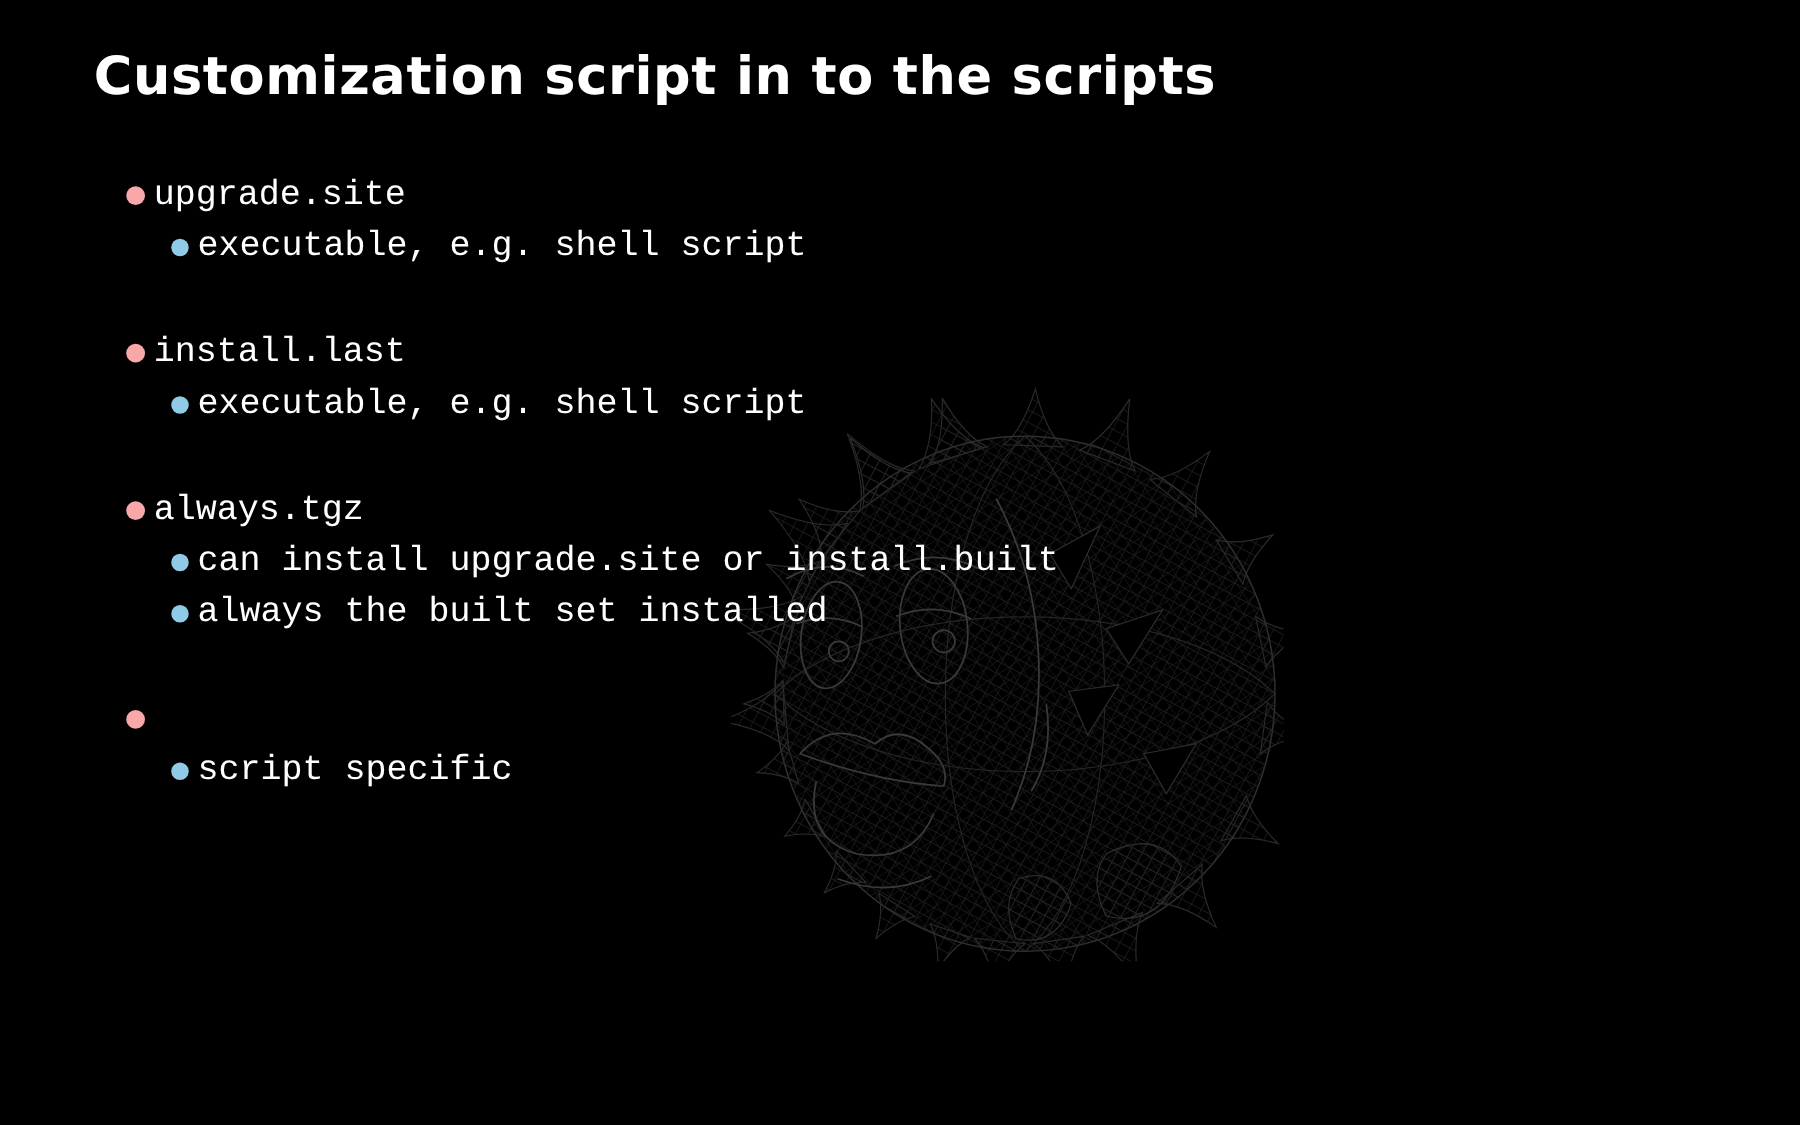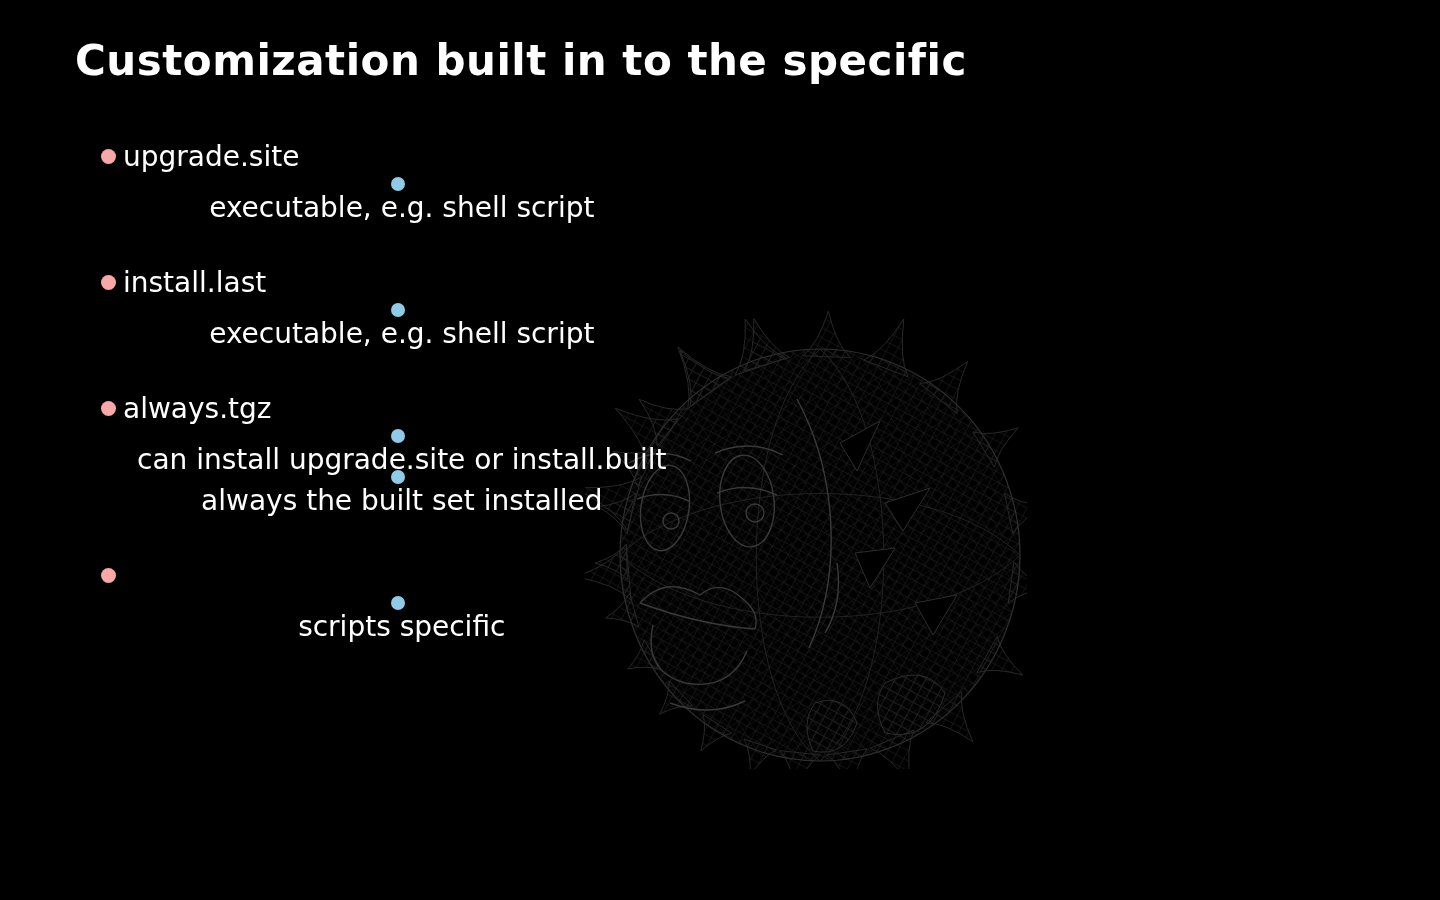--- a/index.html
+++ b/index.html
@@ -6,35 +6,35 @@
   .stage{
     position:relative;width:1440px;height:900px;background:#000000;
     overflow:hidden;font-family:"DejaVu Sans","Liberation Sans",sans-serif;
   }
   .title{
     position:absolute;left:75px;top:36px;margin:0;
     font-size:42px;font-weight:bold;color:#ffffff;letter-spacing:0.5px;
     white-space:nowrap;
   }
   .content{position:absolute;left:101px;top:136px;z-index:2;}
-  .group{margin:0 0 44px 0;}
+  .group{margin:0 0 44px 0;font-family:Liberation Mono, monospace;}
   .line{display:flex;align-items:center;height:41px;color:#ffffff;white-space:nowrap;}
   .line .txt{font-size:28px;}
-  .l2{padding-left:36px;flex-direction:column;}
+  .l2{padding-left:36px;}
   .dot{display:inline-block;border-radius:50%;flex:0 0 auto;}
   .dot.lv1{width:15px;height:15px;background:#f8a8a8;margin-right:7px;}
   .dot.lv2{width:14px;height:14px;background:#8fcbe6;margin-right:7px;}
   #puffy{position:absolute;left:585px;top:303px;z-index:1;}
 </style>
 </head>
 <body>
 
 <div class="stage">
 
-  <h1 class="title">Customization built in to the specific</h1>
+  <h1 class="title">Customization script in to the scripts</h1>
 
   <svg id="puffy" width="442" height="466" viewBox="0 0 442 466">
     <defs>
       <pattern id="meshA" patternUnits="userSpaceOnUse" width="9" height="9" patternTransform="rotate(28)">
         <path d="M0 0H9M0 0V9" stroke="#232323" stroke-width="1" fill="none"></path>
       </pattern>
       <pattern id="meshB" patternUnits="userSpaceOnUse" width="9" height="9" patternTransform="rotate(-34)">
         <path d="M0 0H9M0 0V9" stroke="#1d1d1d" stroke-width="1" fill="none"></path>
       </pattern>
       <clipPath id="bodyclip">
@@ -150,18 +150,18 @@
         <span class="txt">always the built set installed</span>
       </div>
     </div>
 
     <div class="group">
       <div class="line l1">
         <span class="dot lv1"></span>
       </div>
       <div class="line l2">
         <span class="dot lv2"></span>
-        <span class="txt">scripts specific</span>
+        <span class="txt">script specific</span>
       </div>
     </div>
 
   </div>
 </div>
 
 </body></html>

